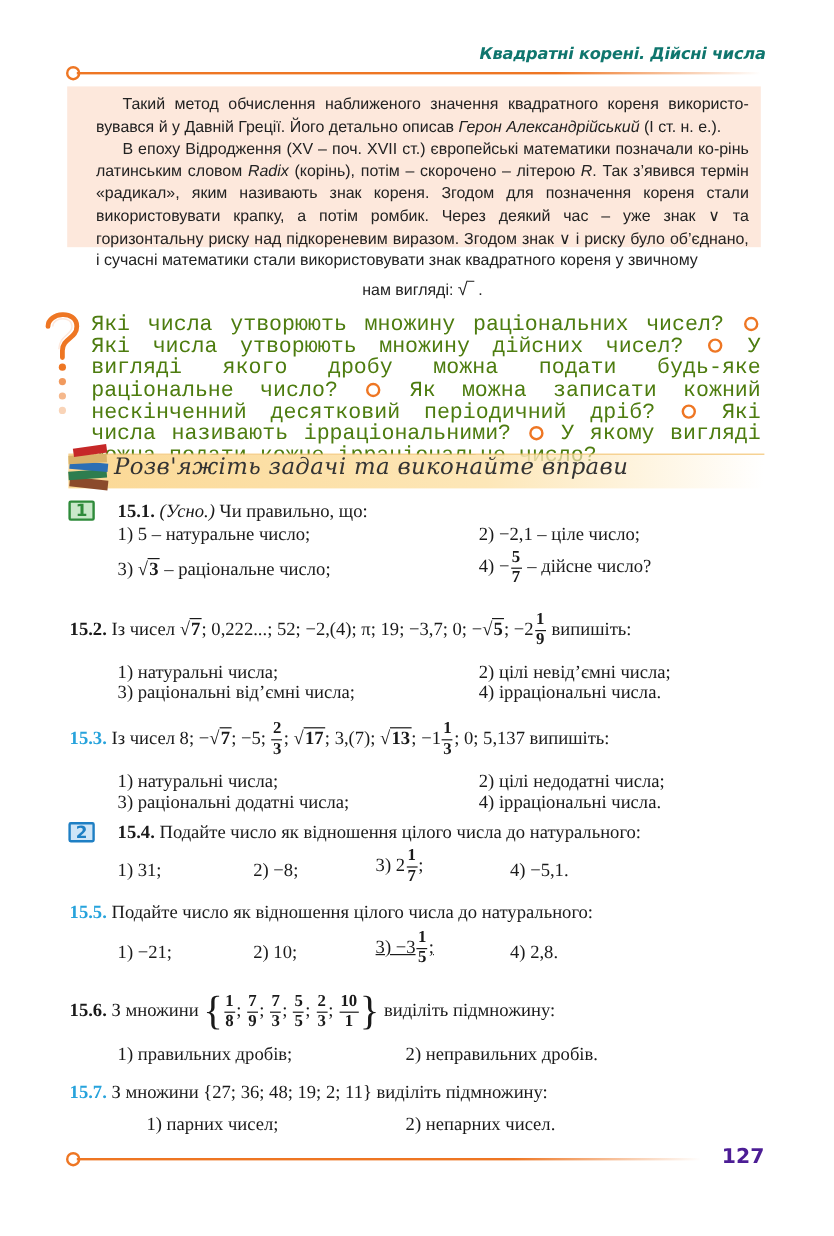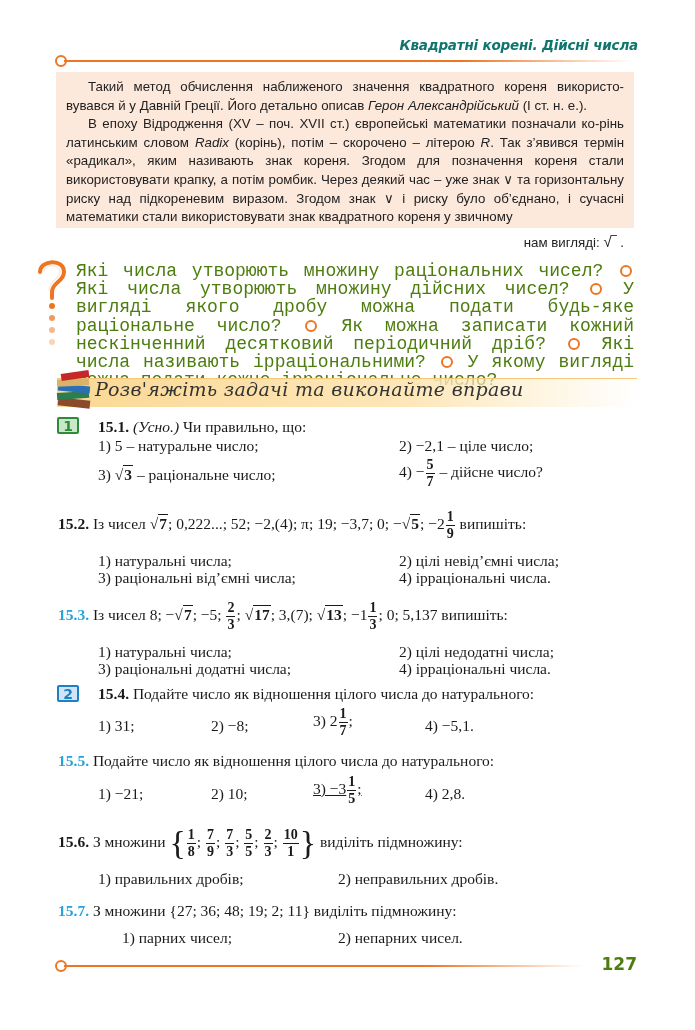--- a/index.html
+++ b/index.html
@@ -8,24 +8,24 @@
   
   .running-head { position:absolute; right:57px; top:37px; font-family:"DejaVu Sans", sans-serif; font-style:italic; font-weight:bold; font-size:13.5px; color:#0f766e; letter-spacing:-0.2px; }
   .rule { position:absolute; height:2px; background:linear-gradient(to right,#ee7623 0%,#ee7623 70%,rgba(238,118,35,0) 100%); }
   .rule-top { left:64px; top:60px; width:570px; }
   .rule-bottom { left:64px; top:965px; width:520px; }
   .rule-dot { position:absolute; width:8px; height:8px; border:2px solid #ee7623; border-radius:50%; background:#fff; }
   .dot-top { left:55px; top:55px; }
   .dot-bottom { left:55px; top:960px; }
 
   
-  .history-box { position:absolute; left:56px; top:72px; width:578px; height:156px; background:#fde8dc; box-sizing:border-box; padding:6px 10px 0 10px; }
+  .history-box { position:absolute; left:56px; top:72px; width:578px; height:134px; background:#fde8dc; box-sizing:border-box; padding:6px 10px 0 24px; }
   .history-box p { margin:0; font-family:"Liberation Sans", sans-serif; font-size:13.3px; line-height:18.6px; text-align:justify; color:#222; }
   .history-box p.indent { text-indent:22px; }
-  .history-box .last { margin-top:6px; text-align:right; }
+  .history-box .last { margin-top:6px; text-align:center; }
   .sqrt-sign { font-size:15px; }
 
   
   .q-icon { position:absolute; left:34px; top:258px; width:36px; height:96px; }
   .questions { position:absolute; left:76px; top:262px; width:558px; font-family:Liberation Mono, monospace; font-size:18px; line-height:18.2px; text-align:justify; color:#4d7c0f; }
   .ring { display:inline-block; width:8px; height:8px; border:2px solid #ee7623; border-radius:50%; vertical-align:-1px; margin:0 2px; }
 
   
   .banner { position:absolute; left:57px; top:378px; width:580px; height:28px; background:linear-gradient(to right,#fbd894 0%,#fde7b8 60%,rgba(253,231,184,0) 100%); border-top:1px solid #f4c77a; }
   .banner-text { position:absolute; left:95px; top:378px; font-family:"DejaVu Serif", serif; font-style:italic; font-size:19px; color:#333; letter-spacing:0.3px; }
@@ -36,21 +36,21 @@
   .badge-1 { left:57px; top:417px; background:#c9e8c9; border:2px solid #2e8b3a; color:#2e8b3a; }
   .badge-2 { left:57px; top:685px; background:#cfe5f7; border:2px solid #1e7fc4; color:#1e7fc4; }
   .ex-num { font-weight:bold; }
   .ex-num.blue { color:#27a3dc; }
   .line { position:absolute; white-space:nowrap; font-size:15.5px; }
   .frac { display:inline-block; vertical-align:middle; text-align:center; font-weight:bold; margin:0 1px; line-height:1; }
   .frac .n { display:block; border-bottom:1px solid #1a1a1a; padding:0 1px 1px; font-size:14px; }
   .frac .d { display:block; padding-top:1px; font-size:14px; }
   .rad { display:inline-block; }
   .rad .arg { border-top:1px solid #1a1a1a; padding:0 1px; font-weight:bold; }
-  .page-num { position:absolute; right:58px; top:954px; font-family:"DejaVu Sans", sans-serif; font-weight:bold; font-size:17px; color:#4d7c0f; }
+  .page-num { position:absolute; right:58px; top:954px; font-family:"DejaVu Sans", sans-serif; font-weight:bold; font-size:17px; color:#4c1d95; }
   .brace { font-size:34px; vertical-align:middle; font-weight:normal; line-height:1; }
 </style>
 </head>
 <body>
 
 <div class="running-head">Квадратні корені. Дійсні числа</div>
 <div class="rule-dot dot-top"></div>
 <div class="rule rule-top"></div>
 
 <div class="history-box">

